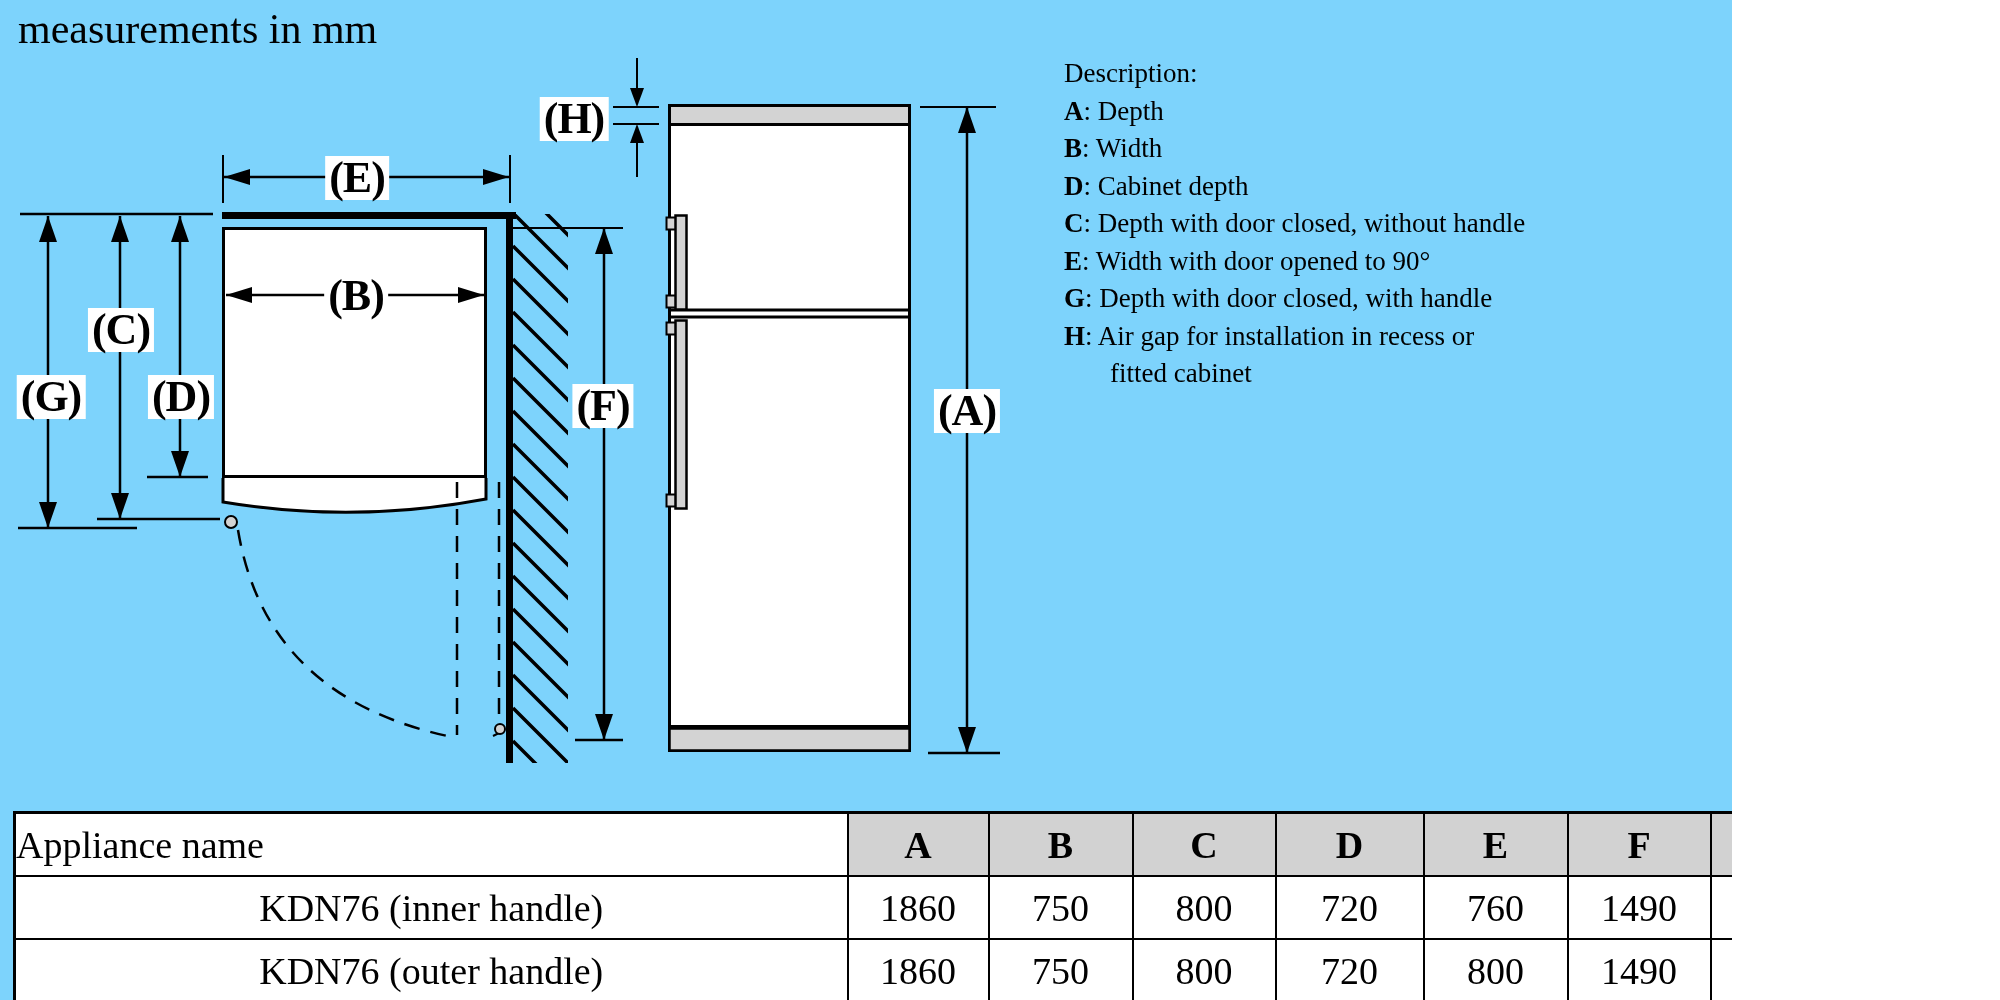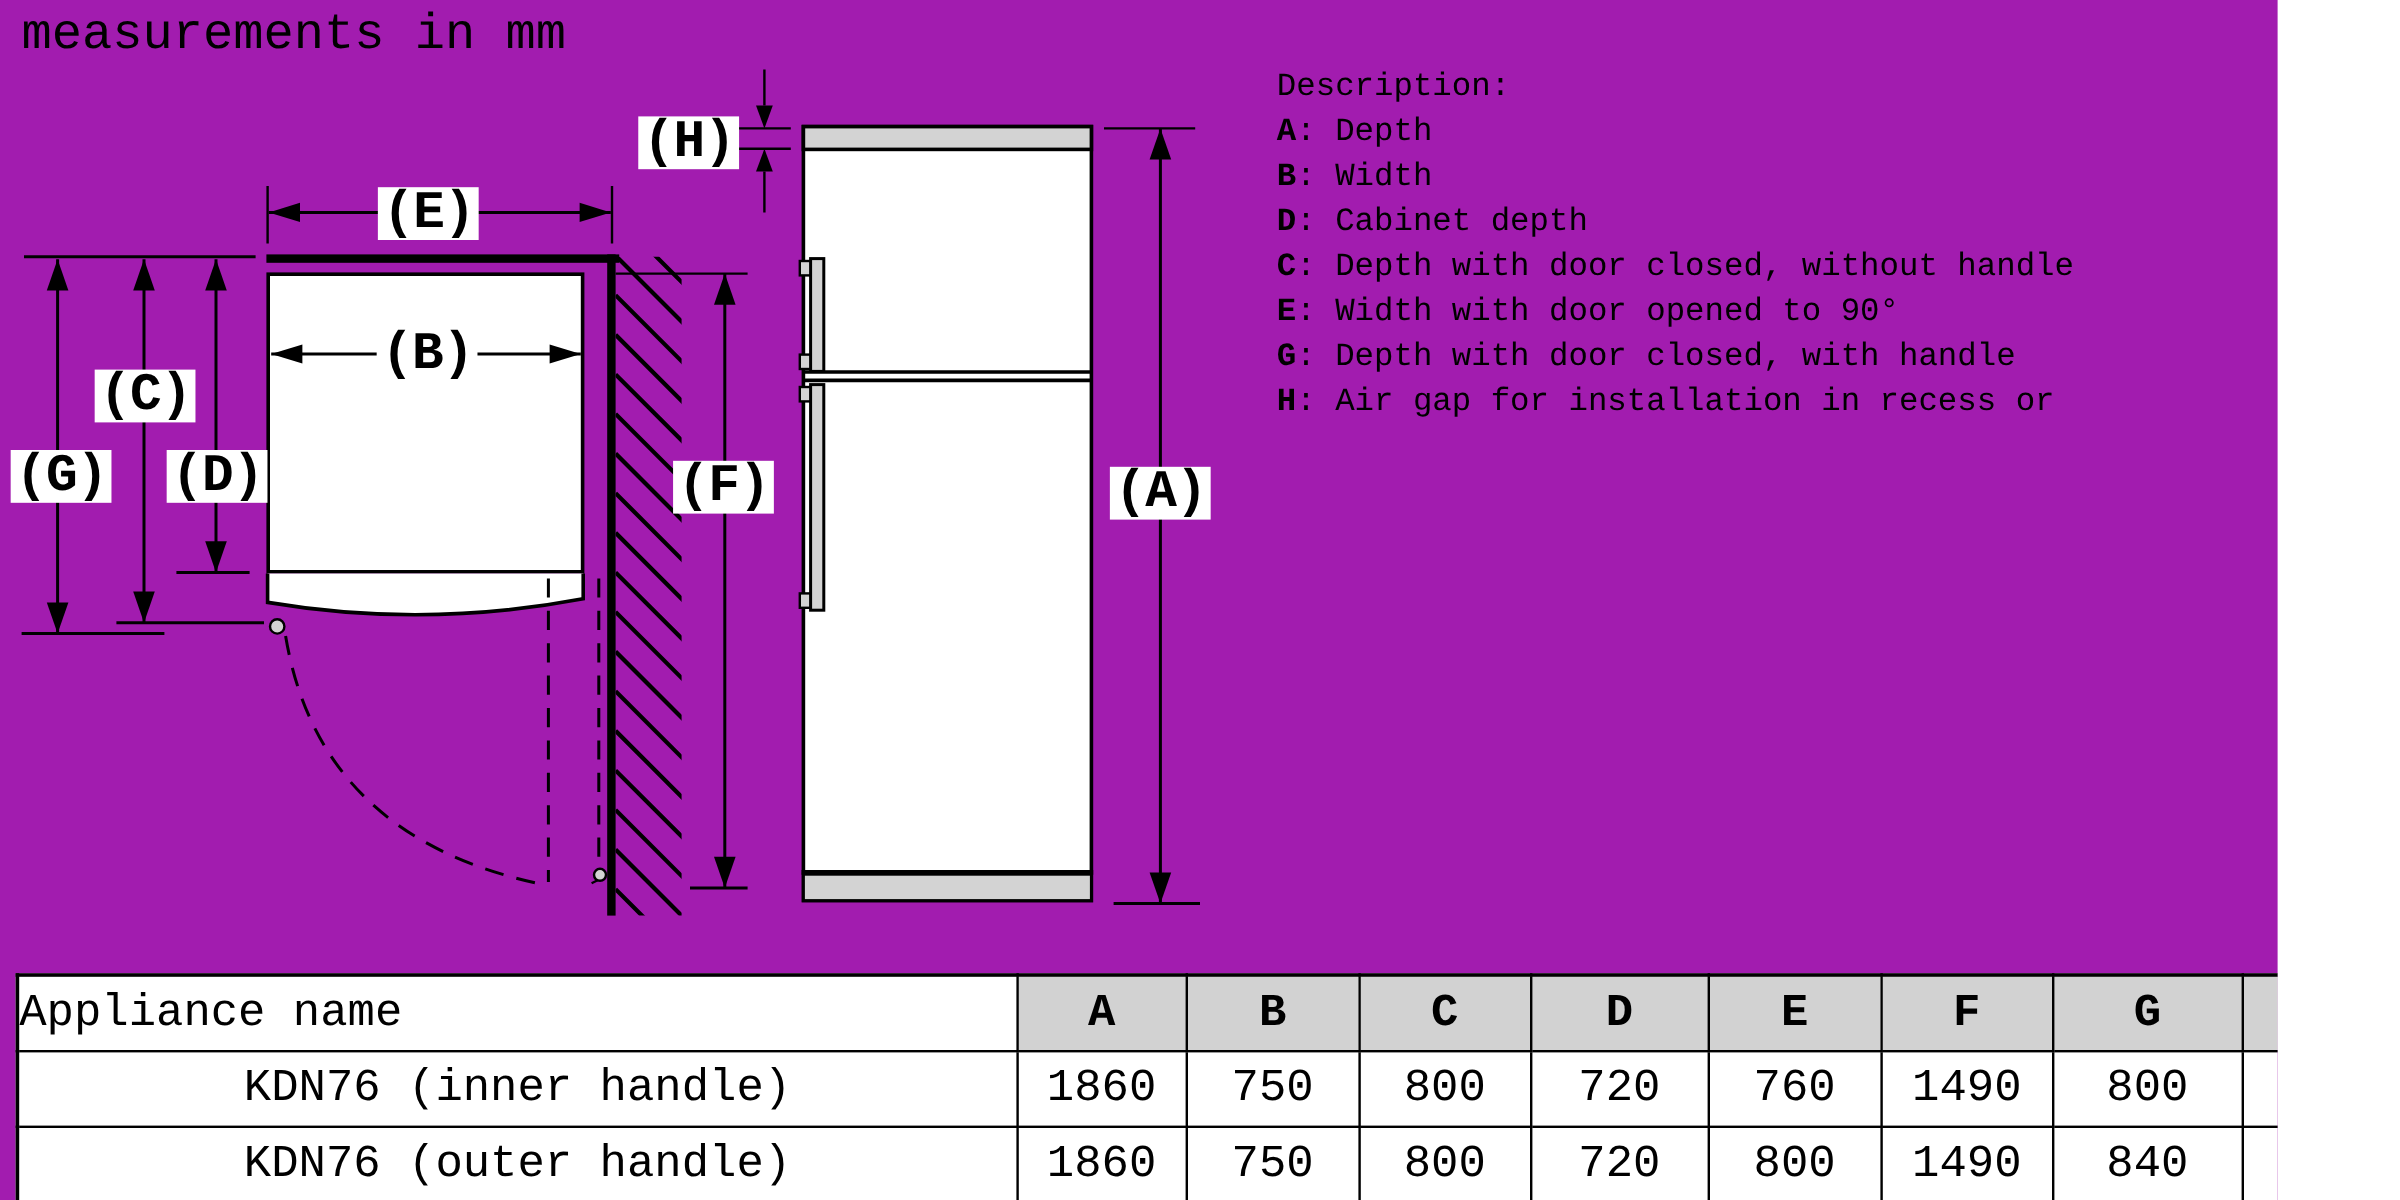--- a/index.html
+++ b/index.html
@@ -1,18 +1,18 @@
 <!DOCTYPE html>
 <html><head>
 <meta charset="utf-8">
 <style>
   html,body { margin:0; padding:0; background:#fff; }
   #stage {
-    position:relative; width:1898px; height:1000px; background:#a21caf;
-    font-family:Liberation Mono, monospace; color:#000; overflow:hidden;
+    position:relative; width:1732px; height:1000px; background:#7dd3fc;
+    font-family:Liberation Serif, serif; color:#000; overflow:hidden;
   }
   #art { position:absolute; left:0; top:0; z-index:1; }
 
   .page-title {
     position:absolute; left:18px; top:6px; z-index:3;
     font-size:42px; line-height:1.1; color:#000;
   }
 
   .dim-label {
     position:absolute; z-index:2; transform:translate(-50%,-50%);
@@ -152,20 +152,21 @@
 
   <div class="desc">
     <div class="d-item">Description:</div>
     <div class="d-item"><span class="d-key">A</span><span>: Depth</span></div>
     <div class="d-item"><span class="d-key">B</span><span>: Width</span></div>
     <div class="d-item"><span class="d-key">D</span><span>: Cabinet depth</span></div>
     <div class="d-item"><span class="d-key">C</span><span>: Depth with door closed, without handle</span></div>
     <div class="d-item"><span class="d-key">E</span><span>: Width with door opened to 90°</span></div>
     <div class="d-item"><span class="d-key">G</span><span>: Depth with door closed, with handle</span></div>
     <div class="d-item"><span class="d-key">H</span><span>: Air gap for installation in recess or</span></div>
+    <div class="d-cont">fitted cabinet</div>
   </div>
 
   <table class="dims">
     <colgroup>
       <col style="width:833px">
         <col style="width:141px">
         <col style="width:144px">
         <col style="width:143px">
       <col style="width:148px">
         <col style="width:144px">

